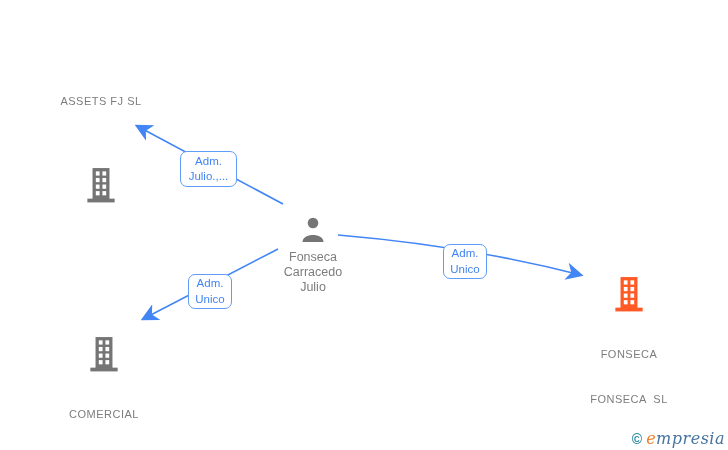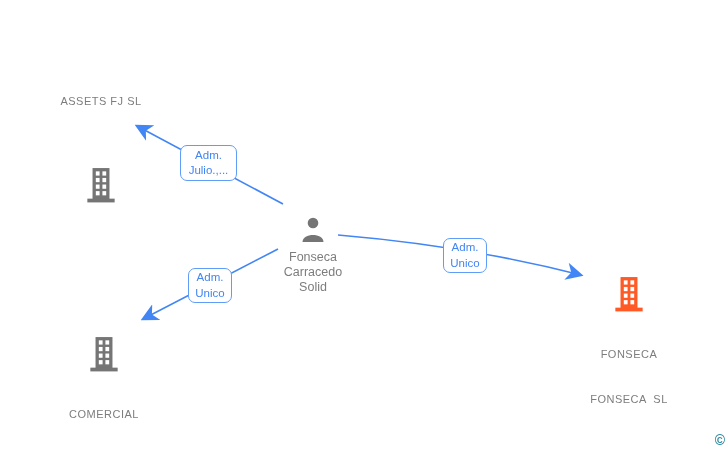--- a/index.html
+++ b/index.html
@@ -23,20 +23,21 @@
   .person-label span{display:block;}
   .gray-icon{color:var(--icon-gray);}
   .orange-icon{color:var(--icon-orange);}
   .b-icon{margin-top:7px;}
   .n-icon-first .b-icon{margin-top:0;margin-bottom:5px;}
   .edge-label{
     position:absolute;background:#ffffff;border:1.5px solid var(--label-border);
     border-radius:7px;color:var(--label-text);font-size:11.5px;line-height:15.5px;
     text-align:center;display:flex;flex-direction:column;justify-content:center;
     box-sizing:border-box;
+    margin-top:6px;
   }
   .edge-label span{display:block;}
   .watermark{
     position:absolute;right:3px;bottom:2px;display:flex;align-items:baseline;gap:4px;
   }
   .wm-c{color:var(--watermark-teal);font-size:14px;font-weight:bold;}
   .wm-brand{font-family:"DejaVu Serif",serif;font-style:italic;font-size:16px;letter-spacing:0.5px;}
   .wm-e{color:var(--watermark-orange);font-style:italic;}
   .wm-rest{color:var(--watermark-blue);font-style:italic;}
 </style>
@@ -77,21 +78,21 @@
   </div>
 
   <div class="node gray-icon" style="left:243px;top:216px;width:140px;">
     <svg viewBox="0 0 28 28" width="28" height="28" fill="currentColor">
       <circle cx="14" cy="7" r="5.3"></circle>
       <path d="M3.5,26 C3.5,16.5 24.5,16.5 24.5,26 Z"></path>
     </svg>
     <div class="person-label">
       <span>Fonseca</span>
       <span>Carracedo</span>
-      <span>Solid</span>
+      <span>Julio</span>
     </div>
   </div>
 
   <div class="node orange-icon n-icon-first" style="left:559px;top:276px;width:140px;">
     <svg class="b-icon" viewBox="0 0 34 38" width="32" height="36">
       <rect x="8" y="1" width="18" height="33" fill="currentColor"></rect>
       <rect x="2.5" y="33.5" width="29" height="4" fill="currentColor"></rect>
       <g fill="#ffffff">
         <rect x="11.5" y="4.5" width="4" height="4.5"></rect>
           <rect x="18.5" y="4.5" width="4" height="4.5"></rect>
@@ -139,15 +140,16 @@
     <span>Adm.</span>
     <span>Unico</span>
   </div>
   <div class="edge-label" style="left:188px;top:268px;width:44px;height:35px;">
     <span>Adm.</span>
     <span>Unico</span>
   </div>
 
   <div class="watermark">
     <span class="wm-c">©</span>
+    <span class="wm-brand"><span class="wm-e">e</span><span class="wm-rest">mpresia</span></span>
   </div>
 
 </div>
 
 </body></html>

